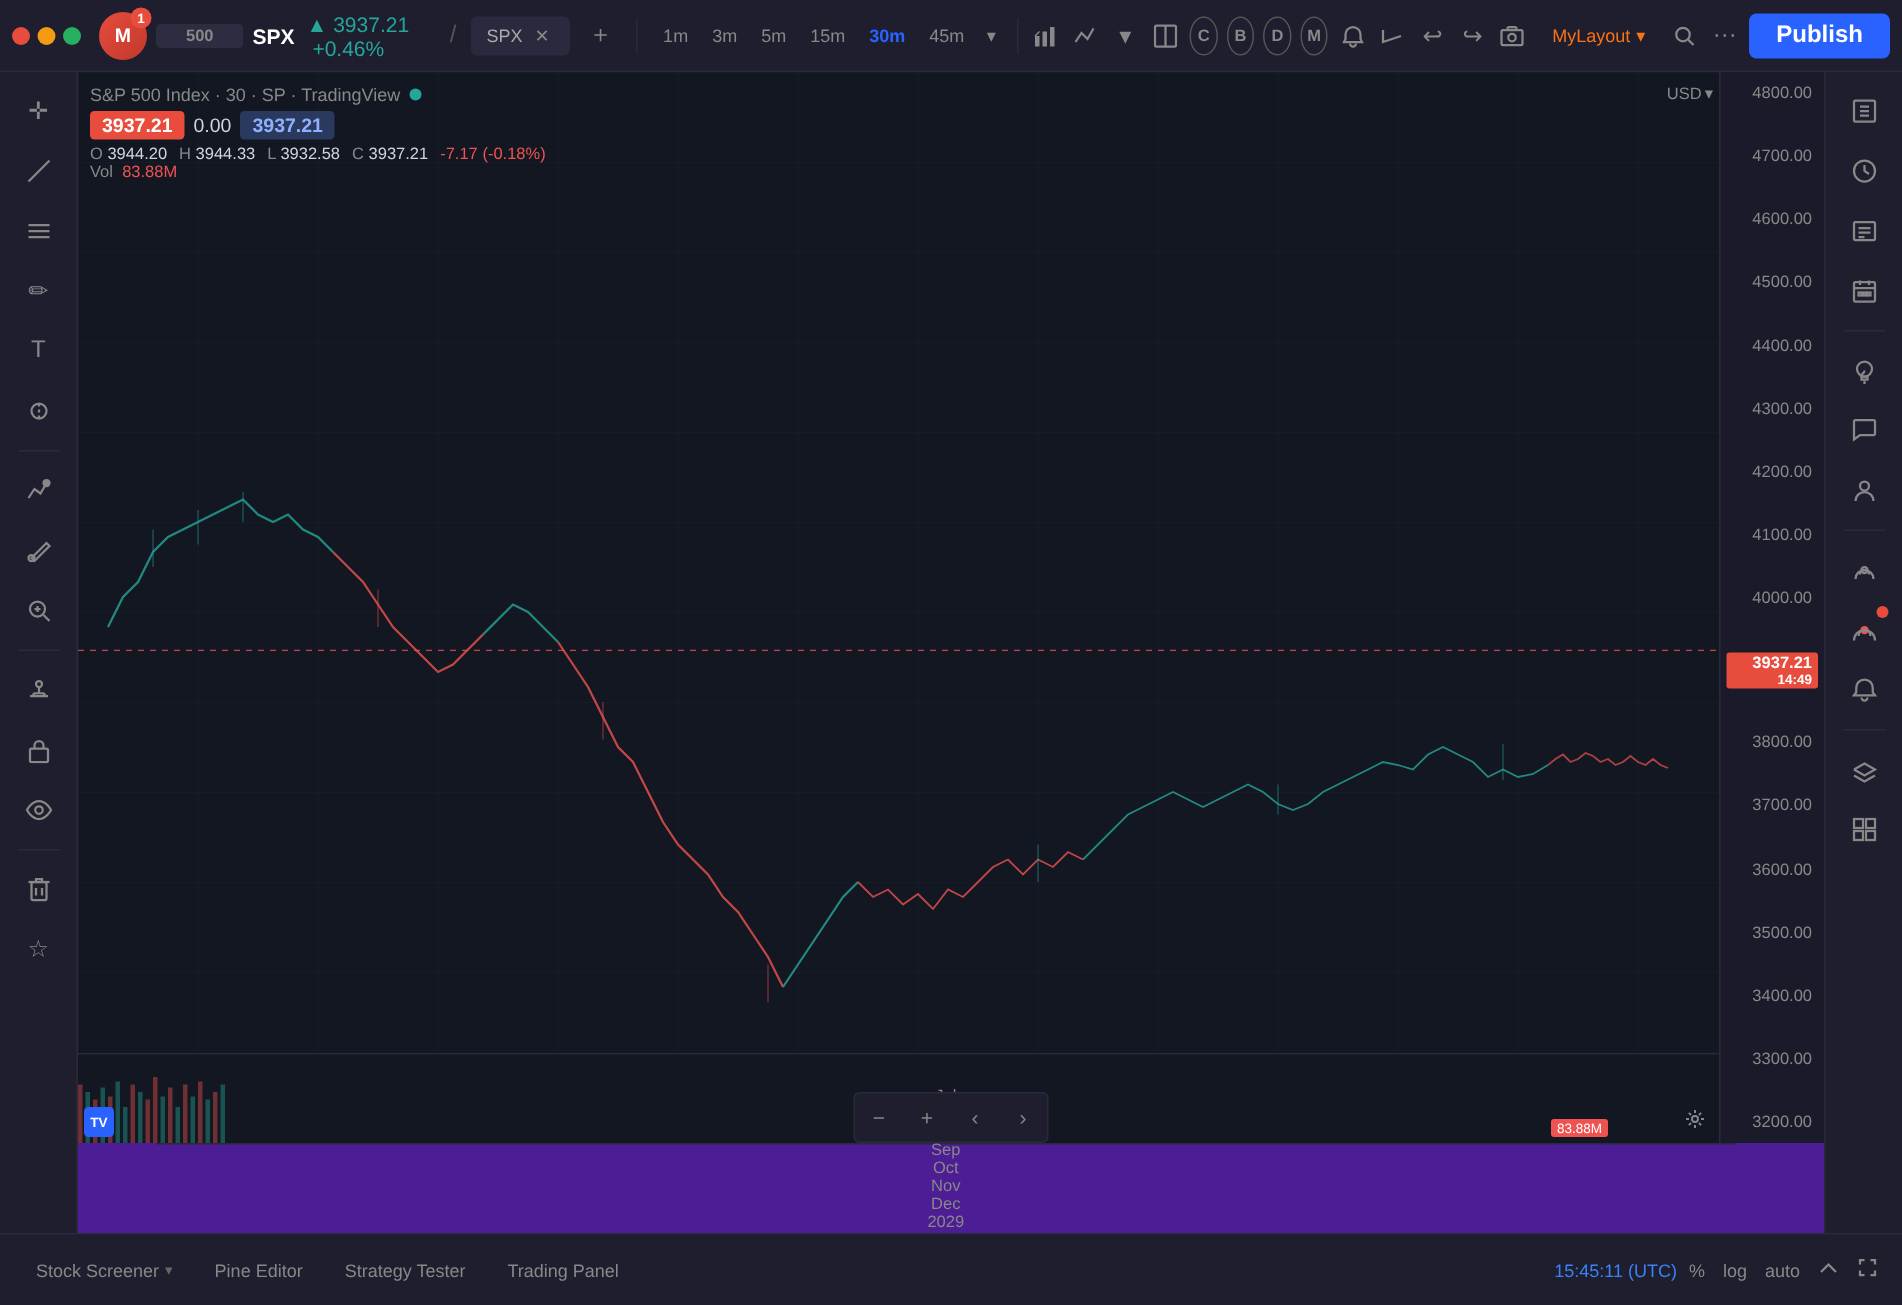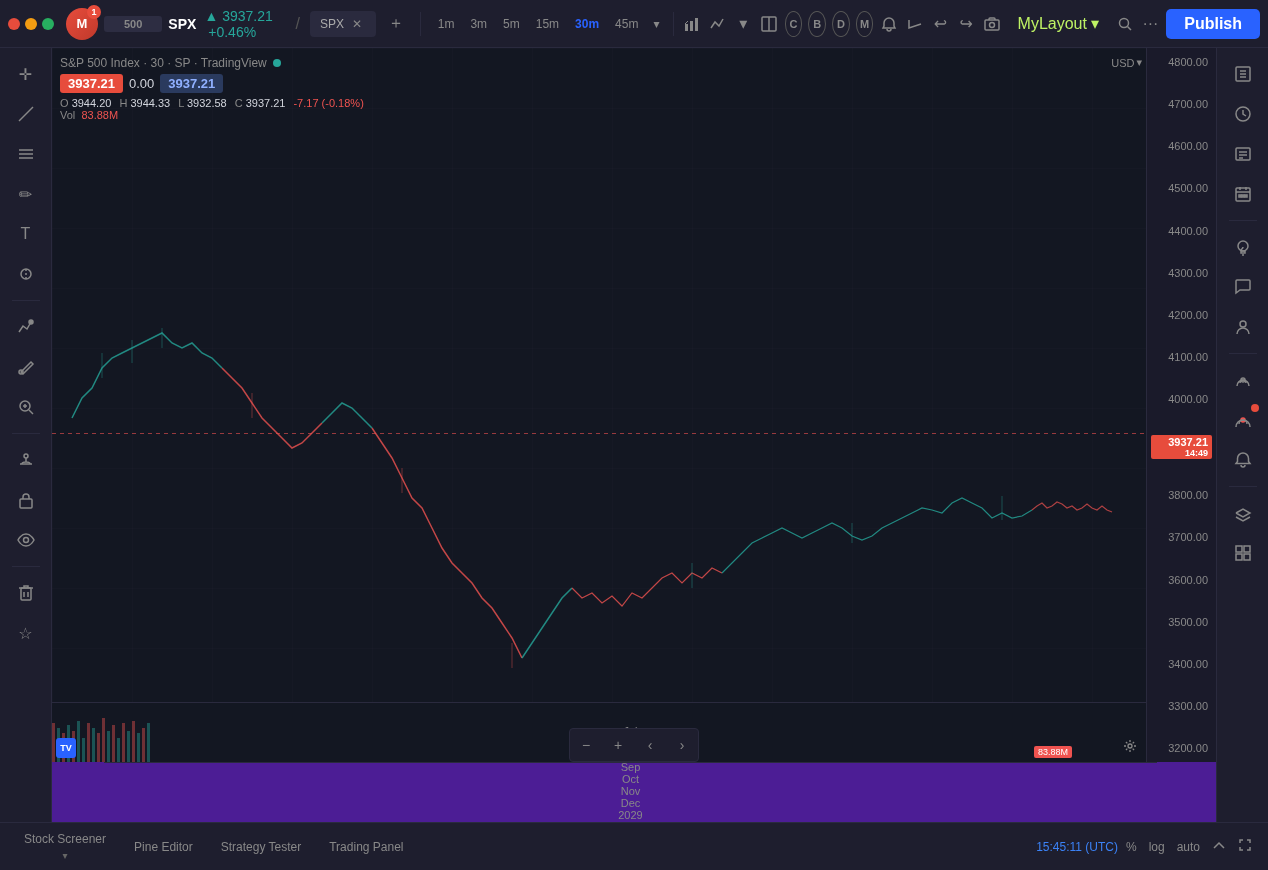--- a/index.html
+++ b/index.html
@@ -64,21 +64,21 @@
 
     
     .toolbar-icon-btn {
       width: 30px; height: 30px; display: flex; align-items: center; justify-content: center;
       cursor: pointer; border-radius: 4px; color: #888; font-size: 16px;
       border: none; background: none;
     }
 
     .layout-btn {
       display: flex; align-items: flex-end; gap: 4px; padding: 4px 10px;
-      border-radius: 4px; cursor: pointer; color: #bef264; font-size: 16px;
+      border-radius: 4px; cursor: pointer; color: #f97316; font-size: 12px;
       border: none; background: none;
     }
 
     .publish-btn {
       background: #2962ff; color: white; border: none;
       padding: 6px 18px; border-radius: 5px; font-size: 16px;
       font-weight: 600; cursor: pointer;
     }
 
     
@@ -229,21 +229,21 @@
       display: flex;
       align-items: center;
       padding: 0 12px;
       gap: 4px;
     }
     .bb-tab {
       font-size: 12px; color: #888; padding: 6px 12px; cursor: pointer;
       border-radius: 4px; white-space: nowrap;
     }
     .bb-tab.has-dropdown {
-      display: flex; align-items: center; gap: 4px; flex-direction: column;
+      display: flex; align-items: center; gap: 4px;
     }
     .bb-spacer { flex: 1; }
     .bb-time { font-size: 12px; color: #3b82f6; }
     .bb-icon { font-size: 12px; color: #888; cursor: pointer; padding: 4px; }
 
     
     .chart-svg {
       position: absolute;
       top: 0; left: 0; right: 70px; bottom: 60px;
       width: calc(100% - 70px);

